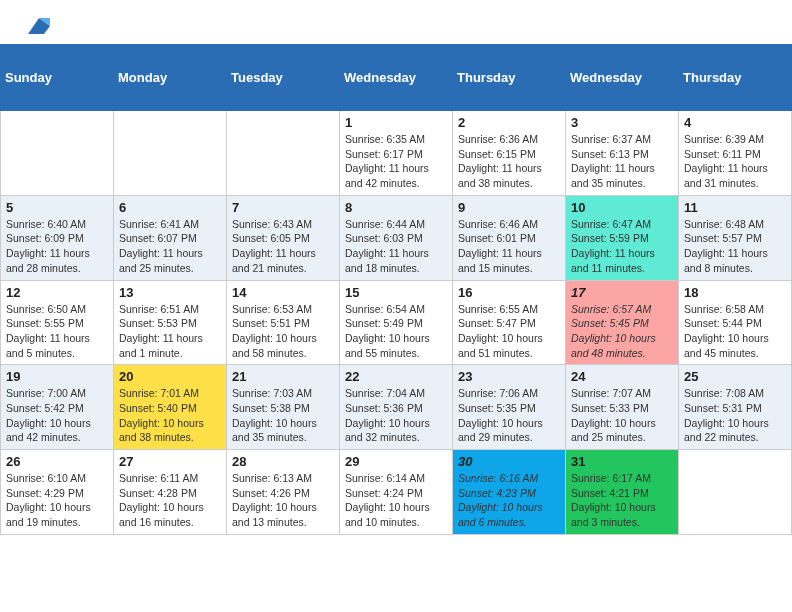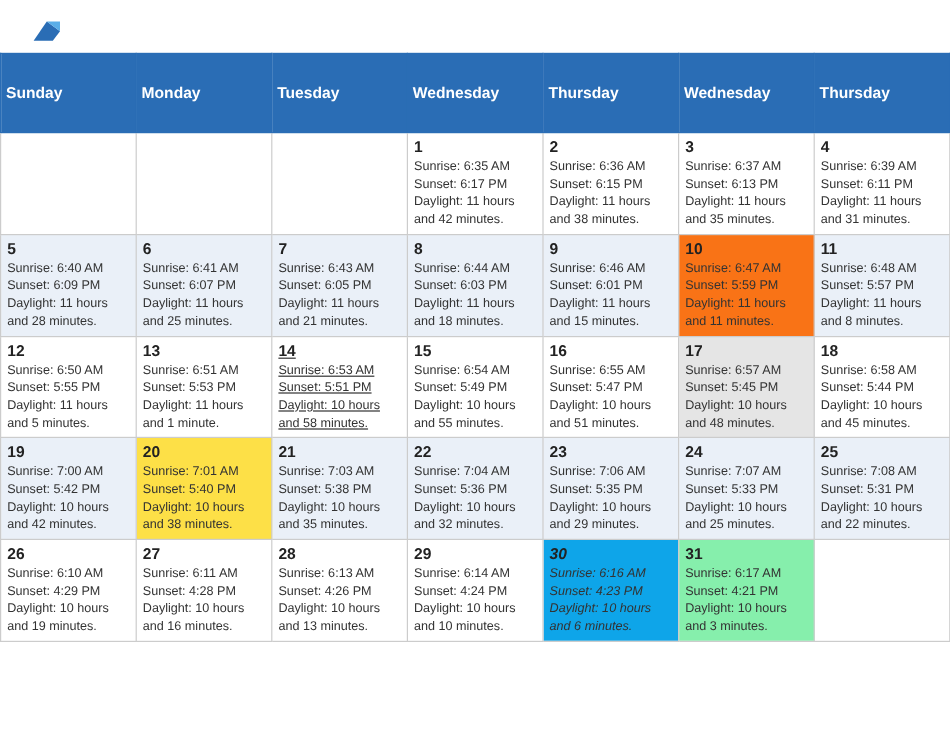--- a/index.html
+++ b/index.html
@@ -136,44 +136,44 @@
         <td style="background: rgb(255, 255, 255);"><span class="day-number">2</span><span class="day-info">Sunrise: 6:36 AM<br>Sunset: 6:15 PM<br>Daylight: 11 hours and 38 minutes.</span></td>
         <td style="background: rgb(255, 255, 255);"><span class="day-number">3</span><span class="day-info">Sunrise: 6:37 AM<br>Sunset: 6:13 PM<br>Daylight: 11 hours and 35 minutes.</span></td>
         <td style="background: rgb(255, 255, 255);"><span class="day-number">4</span><span class="day-info">Sunrise: 6:39 AM<br>Sunset: 6:11 PM<br>Daylight: 11 hours and 31 minutes.</span></td>
       </tr>
       <tr class="row-even">
         <td style="background: rgb(234, 240, 248);"><span class="day-number">5</span><span class="day-info">Sunrise: 6:40 AM<br>Sunset: 6:09 PM<br>Daylight: 11 hours and 28 minutes.</span></td>
         <td style="background: rgb(234, 240, 248);"><span class="day-number">6</span><span class="day-info">Sunrise: 6:41 AM<br>Sunset: 6:07 PM<br>Daylight: 11 hours and 25 minutes.</span></td>
         <td style="background: rgb(234, 240, 248);"><span class="day-number">7</span><span class="day-info">Sunrise: 6:43 AM<br>Sunset: 6:05 PM<br>Daylight: 11 hours and 21 minutes.</span></td>
         <td style="background: rgb(234, 240, 248);"><span class="day-number">8</span><span class="day-info">Sunrise: 6:44 AM<br>Sunset: 6:03 PM<br>Daylight: 11 hours and 18 minutes.</span></td>
         <td style="background: rgb(234, 240, 248);"><span class="day-number">9</span><span class="day-info">Sunrise: 6:46 AM<br>Sunset: 6:01 PM<br>Daylight: 11 hours and 15 minutes.</span></td>
-        <td style="background: #f97316;"><span class="day-number">10</span><span class="day-info">Sunrise: 6:47 AM<br>Sunset: 5:59 PM<br>Daylight: 11 hours and 11 minutes.</span></td>
+        <td style="background: #5eead4;"><span class="day-number">10</span><span class="day-info">Sunrise: 6:47 AM<br>Sunset: 5:59 PM<br>Daylight: 11 hours and 11 minutes.</span></td>
         <td style="background: rgb(234, 240, 248);"><span class="day-number">11</span><span class="day-info">Sunrise: 6:48 AM<br>Sunset: 5:57 PM<br>Daylight: 11 hours and 8 minutes.</span></td>
       </tr>
       <tr class="row-odd">
         <td style="background: rgb(255, 255, 255);"><span class="day-number">12</span><span class="day-info">Sunrise: 6:50 AM<br>Sunset: 5:55 PM<br>Daylight: 11 hours and 5 minutes.</span></td>
         <td style="background: rgb(255, 255, 255);"><span class="day-number">13</span><span class="day-info">Sunrise: 6:51 AM<br>Sunset: 5:53 PM<br>Daylight: 11 hours and 1 minute.</span></td>
-        <td style="background: rgb(255, 255, 255); text-decoration: underline;"><span class="day-number">14</span><span class="day-info">Sunrise: 6:53 AM<br>Sunset: 5:51 PM<br>Daylight: 10 hours and 58 minutes.</span></td>
+        <td style="background: rgb(255, 255, 255);"><span class="day-number">14</span><span class="day-info">Sunrise: 6:53 AM<br>Sunset: 5:51 PM<br>Daylight: 10 hours and 58 minutes.</span></td>
         <td style="background: rgb(255, 255, 255);"><span class="day-number">15</span><span class="day-info">Sunrise: 6:54 AM<br>Sunset: 5:49 PM<br>Daylight: 10 hours and 55 minutes.</span></td>
         <td style="background: rgb(255, 255, 255);"><span class="day-number">16</span><span class="day-info">Sunrise: 6:55 AM<br>Sunset: 5:47 PM<br>Daylight: 10 hours and 51 minutes.</span></td>
-        <td style="background: #e5e5e5;"><span class="day-number">17</span><span class="day-info">Sunrise: 6:57 AM<br>Sunset: 5:45 PM<br>Daylight: 10 hours and 48 minutes.</span></td>
+        <td style="background: #fca5a5; font-style: italic;"><span class="day-number">17</span><span class="day-info">Sunrise: 6:57 AM<br>Sunset: 5:45 PM<br>Daylight: 10 hours and 48 minutes.</span></td>
         <td style="background: rgb(255, 255, 255);"><span class="day-number">18</span><span class="day-info">Sunrise: 6:58 AM<br>Sunset: 5:44 PM<br>Daylight: 10 hours and 45 minutes.</span></td>
       </tr>
       <tr class="row-even">
         <td style="background: rgb(234, 240, 248);"><span class="day-number">19</span><span class="day-info">Sunrise: 7:00 AM<br>Sunset: 5:42 PM<br>Daylight: 10 hours and 42 minutes.</span></td>
         <td style="background: #fde047;"><span class="day-number">20</span><span class="day-info">Sunrise: 7:01 AM<br>Sunset: 5:40 PM<br>Daylight: 10 hours and 38 minutes.</span></td>
         <td style="background: rgb(234, 240, 248);"><span class="day-number">21</span><span class="day-info">Sunrise: 7:03 AM<br>Sunset: 5:38 PM<br>Daylight: 10 hours and 35 minutes.</span></td>
         <td style="background: rgb(234, 240, 248);"><span class="day-number">22</span><span class="day-info">Sunrise: 7:04 AM<br>Sunset: 5:36 PM<br>Daylight: 10 hours and 32 minutes.</span></td>
         <td style="background: rgb(234, 240, 248);"><span class="day-number">23</span><span class="day-info">Sunrise: 7:06 AM<br>Sunset: 5:35 PM<br>Daylight: 10 hours and 29 minutes.</span></td>
         <td style="background: rgb(234, 240, 248);"><span class="day-number">24</span><span class="day-info">Sunrise: 7:07 AM<br>Sunset: 5:33 PM<br>Daylight: 10 hours and 25 minutes.</span></td>
         <td style="background: rgb(234, 240, 248);"><span class="day-number">25</span><span class="day-info">Sunrise: 7:08 AM<br>Sunset: 5:31 PM<br>Daylight: 10 hours and 22 minutes.</span></td>
       </tr>
       <tr class="row-odd">
         <td style="background: rgb(255, 255, 255);"><span class="day-number">26</span><span class="day-info">Sunrise: 6:10 AM<br>Sunset: 4:29 PM<br>Daylight: 10 hours and 19 minutes.</span></td>
         <td style="background: rgb(255, 255, 255);"><span class="day-number">27</span><span class="day-info">Sunrise: 6:11 AM<br>Sunset: 4:28 PM<br>Daylight: 10 hours and 16 minutes.</span></td>
         <td style="background: rgb(255, 255, 255);"><span class="day-number">28</span><span class="day-info">Sunrise: 6:13 AM<br>Sunset: 4:26 PM<br>Daylight: 10 hours and 13 minutes.</span></td>
         <td style="background: rgb(255, 255, 255);"><span class="day-number">29</span><span class="day-info">Sunrise: 6:14 AM<br>Sunset: 4:24 PM<br>Daylight: 10 hours and 10 minutes.</span></td>
         <td style="background: #0ea5e9; font-style: italic;"><span class="day-number">30</span><span class="day-info">Sunrise: 6:16 AM<br>Sunset: 4:23 PM<br>Daylight: 10 hours and 6 minutes.</span></td>
-        <td style="background: #86efac;"><span class="day-number">31</span><span class="day-info">Sunrise: 6:17 AM<br>Sunset: 4:21 PM<br>Daylight: 10 hours and 3 minutes.</span></td>
+        <td style="background: #22c55e;"><span class="day-number">31</span><span class="day-info">Sunrise: 6:17 AM<br>Sunset: 4:21 PM<br>Daylight: 10 hours and 3 minutes.</span></td>
         <td class="empty-cell"></td>
       </tr>
     </tbody>
 </table>
 
 </body></html>

